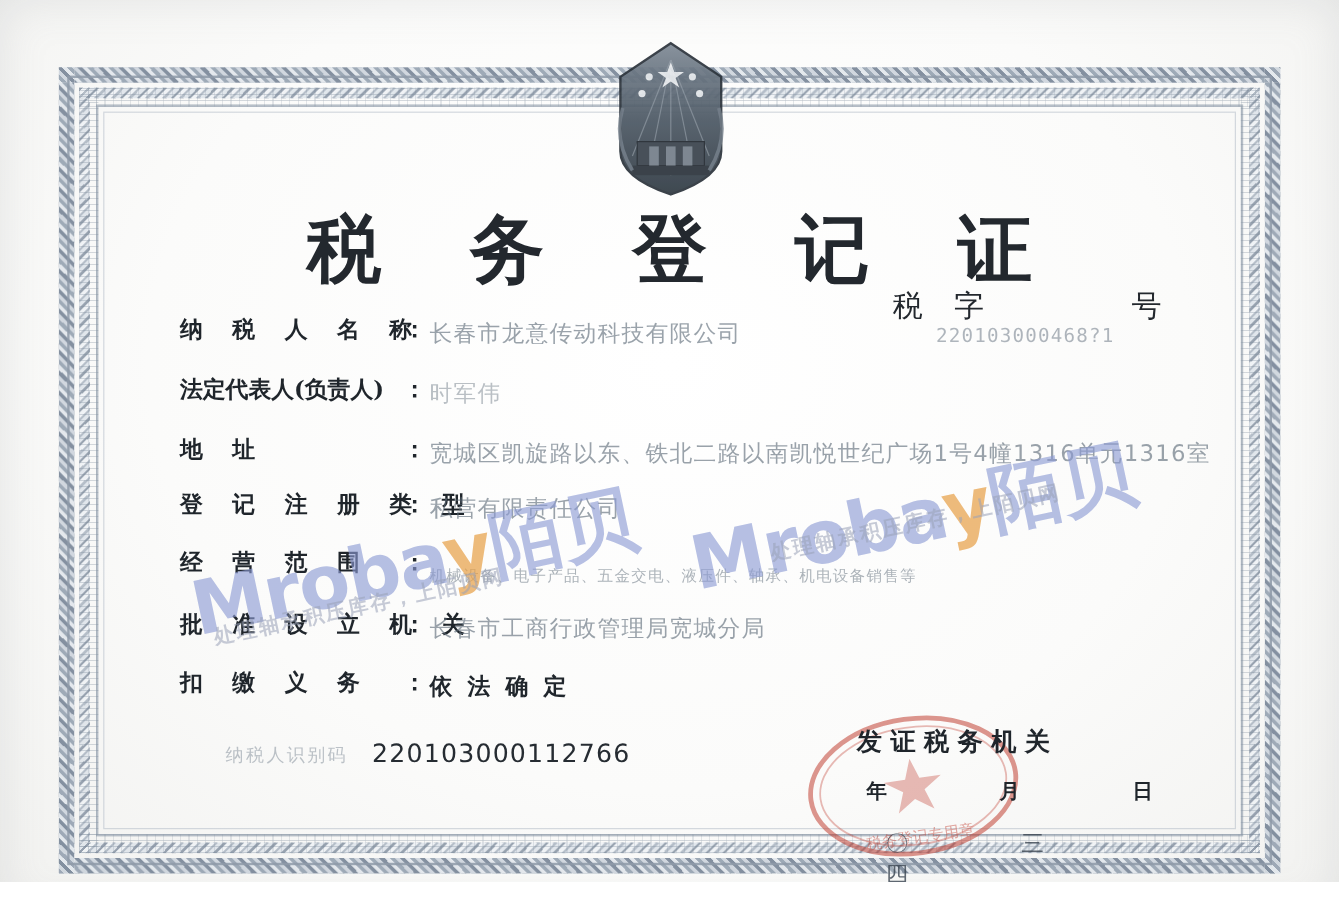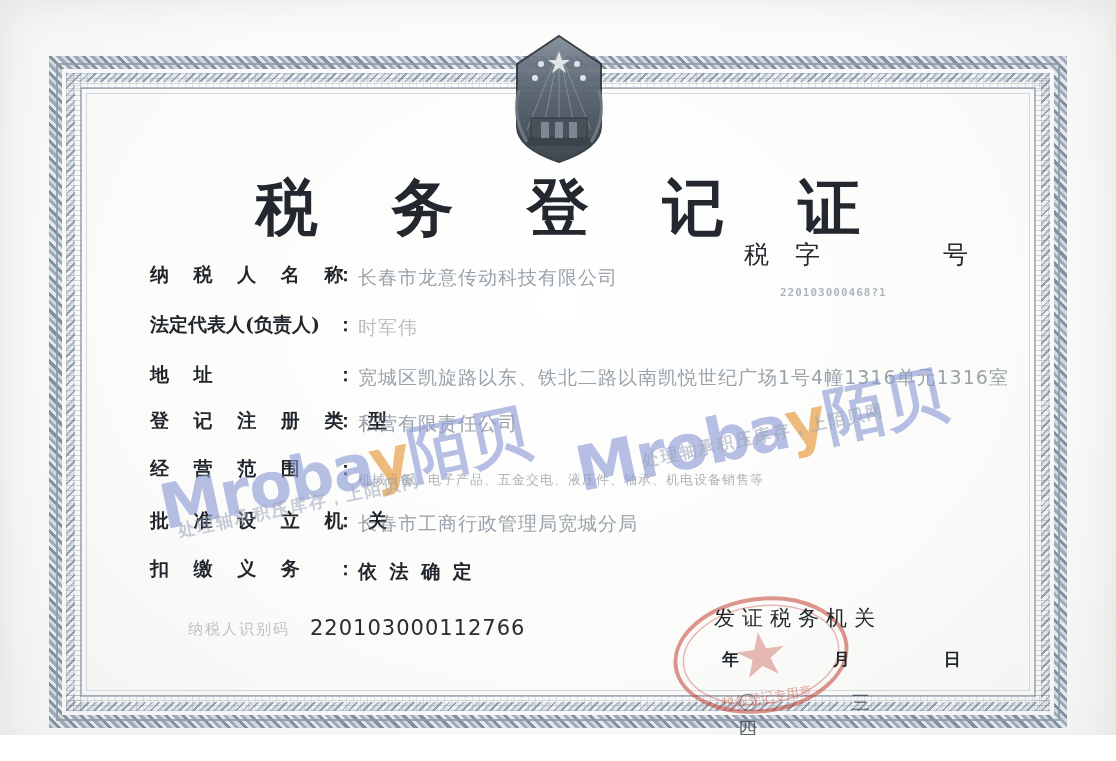--- a/index.html
+++ b/index.html
@@ -95,23 +95,23 @@
   }
   
   #taxno-row{
     position:absolute;left:690px;top:238px;width:330px;height:34px;
     font-family:"DejaVu Serif","Liberation Serif",serif;
     font-size:25px;color:#23282e;letter-spacing:9px;
   }
   #taxno-label{position:absolute;left:54px;top:0;}
   #taxno-suffix{position:absolute;left:253px;top:0;}
   #taxno-value{
-    position:absolute;left:90px;top:48px;width:220px;
-    font-size:11px;color:#6f7b88;letter-spacing:1px;
-    opacity:.55;font-family:"DejaVu Sans Mono","Liberation Mono",monospace;font-weight:bold;
+    position:absolute;left:90px;top:32px;width:220px;
+    font-size:16px;color:#6f7b88;letter-spacing:1px;
+    opacity:.55;font-family:"DejaVu Sans Mono","Liberation Mono",monospace;
   }
   
   .row{
     position:absolute;left:150px;width:880px;height:36px;
   }
   .row .label{
     position:absolute;left:0;top:0;width:190px;
     font-family:"DejaVu Serif","Liberation Serif",serif;
     font-size:19px;color:#1f252b;font-weight:700;
     white-space:nowrap;
@@ -154,21 +154,21 @@
     position:absolute;left:122px;top:0;font-size:21px;color:#262c32;
     font-family:"DejaVu Sans","Liberation Sans",sans-serif;letter-spacing:1px;margin-top:12px;
   }
   
   #issuer{
     position:absolute;left:706px;top:604px;width:300px;height:110px;
   }
   #issuer .title{
     position:absolute;left:8px;top:0;
     font-family:"DejaVu Serif","Liberation Serif",serif;
-    font-size:21px;font-weight:400;color:#1f252b;letter-spacing:7px;
+    font-size:21px;font-weight:700;color:#1f252b;letter-spacing:7px;
   }
   #issuer .date{
     position:absolute;left:16px;top:44px;
     font-family:"DejaVu Serif","Liberation Serif",serif;
     font-size:17px;font-weight:700;color:#1f252b;letter-spacing:44px;
   }
   #issuer .datedigits{
     position:absolute;left:-8px;top:86px;
     font-family:"DejaVu Serif","Liberation Serif",serif;
     font-size:19px;color:#3a4450;letter-spacing:44px;opacity:.8;margin-left:40px;

